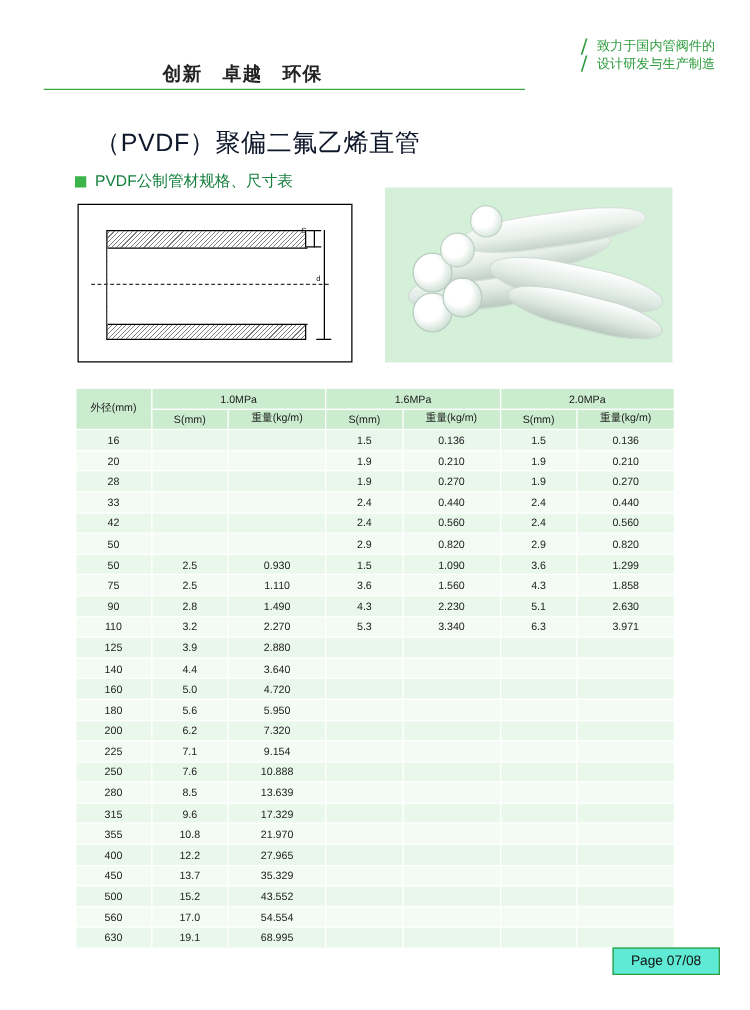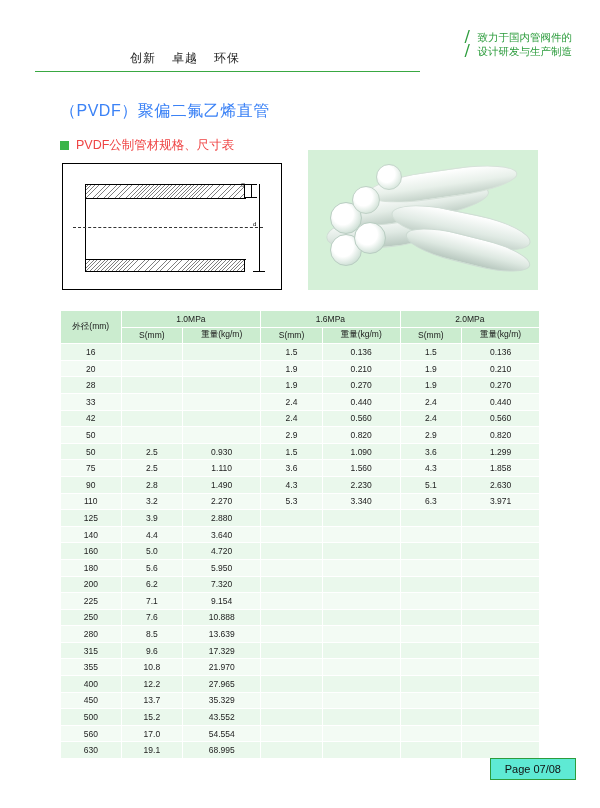--- a/index.html
+++ b/index.html
@@ -26,25 +26,25 @@
   .header {
     position: absolute;
     left: 0; top: 0;
     width: 600px;
     height: 85px;
   }
   .header-slogan {
     position: absolute;
     left: 130px;
     top: 50px;
-    font-size: 12px;
+    font-size: 15px;
     color: #222222;
     letter-spacing: 1px;
     white-space: nowrap;
-    font-weight: normal;
+    font-weight: bold;
   }
   .header-slogan span { margin-right: 16px; }
   .header-rule {
     position: absolute;
     left: 35px;
     top: 71px;
     width: 385px;
     height: 0;
     border-top: 1.6px solid #39a842;
   }
@@ -72,44 +72,44 @@
     left: -13px;
     top: 14px;
     color: #2c9c3c;
     font-size: 16px;
     line-height: 14px;
   }
 
   
   .main-title {
     position: absolute;
-    left: 60px;
+    left: 76px;
     top: 101px;
-    font-size: 16px;
-    color: #3b82f6;
+    font-size: 20px;
+    color: #0f172a;
     letter-spacing: 0.5px;
     white-space: nowrap;
   }
   .sub-title-wrap {
     position: absolute;
     left: 60px;
     top: 137px;
     display: flex;
     align-items: center;
   }
   .sub-bullet {
     width: 9px;
     height: 9px;
     background: #3cb44a;
     margin-right: 7px;
     display: inline-block;
   }
   .sub-title {
     font-size: 12.5px;
-    color: #ef4444;
+    color: #15803d;
     white-space: nowrap;
   }
 
   
   .drawing {
     position: absolute;
     left: 62px;
     top: 163px;
     width: 220px;
     height: 127px;

